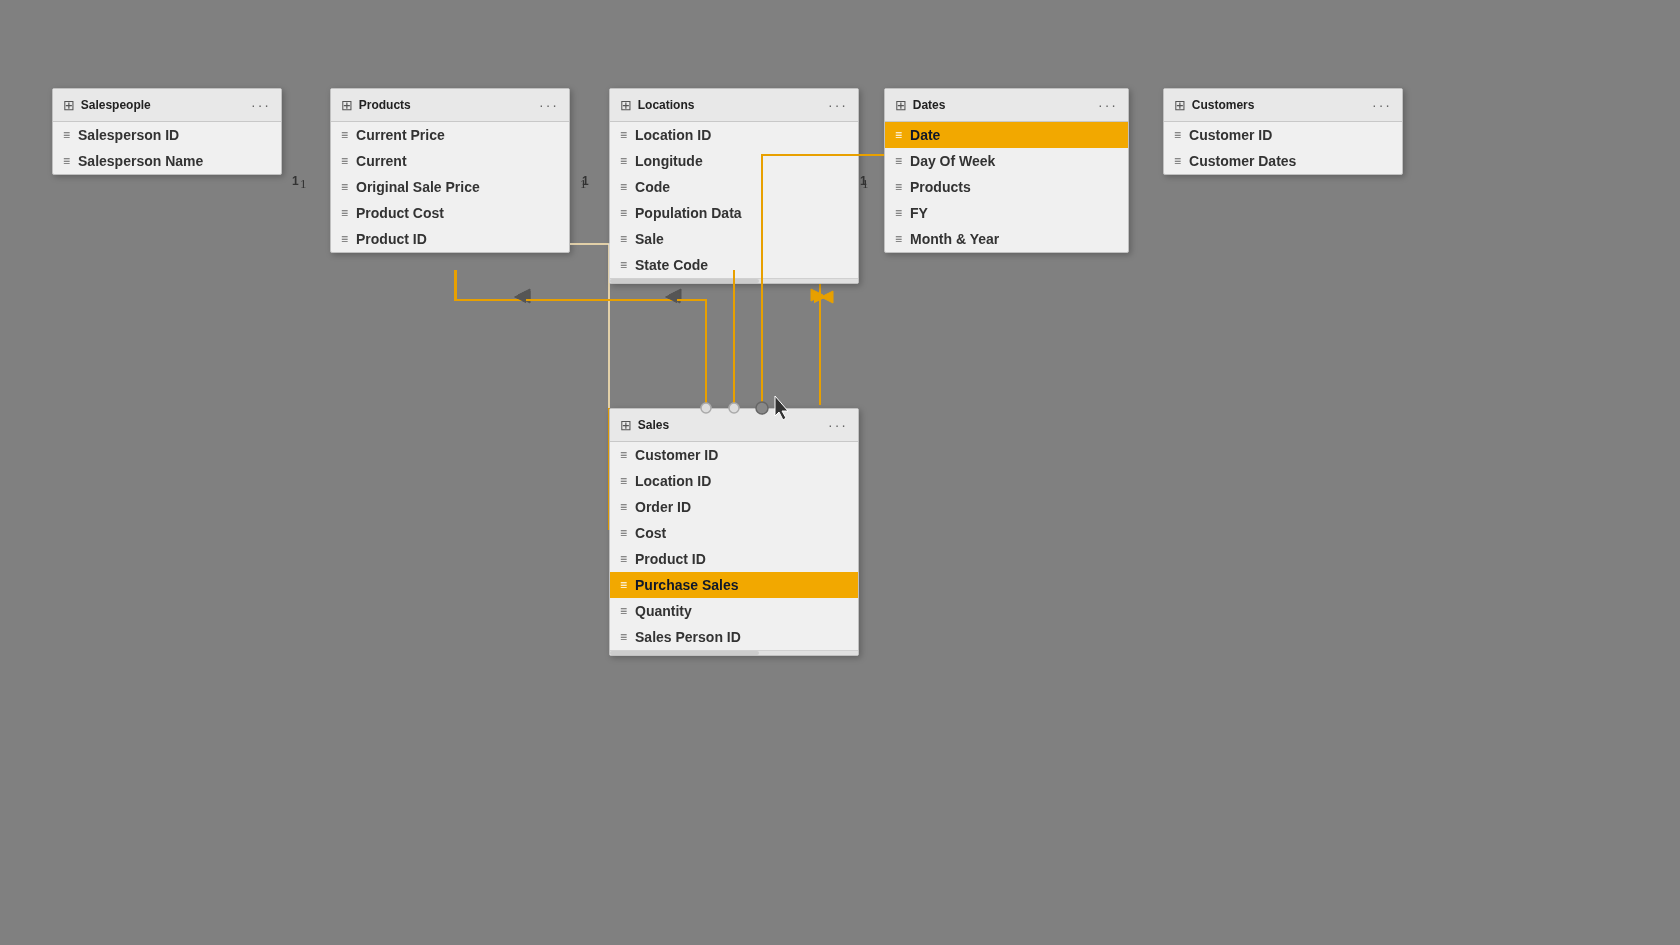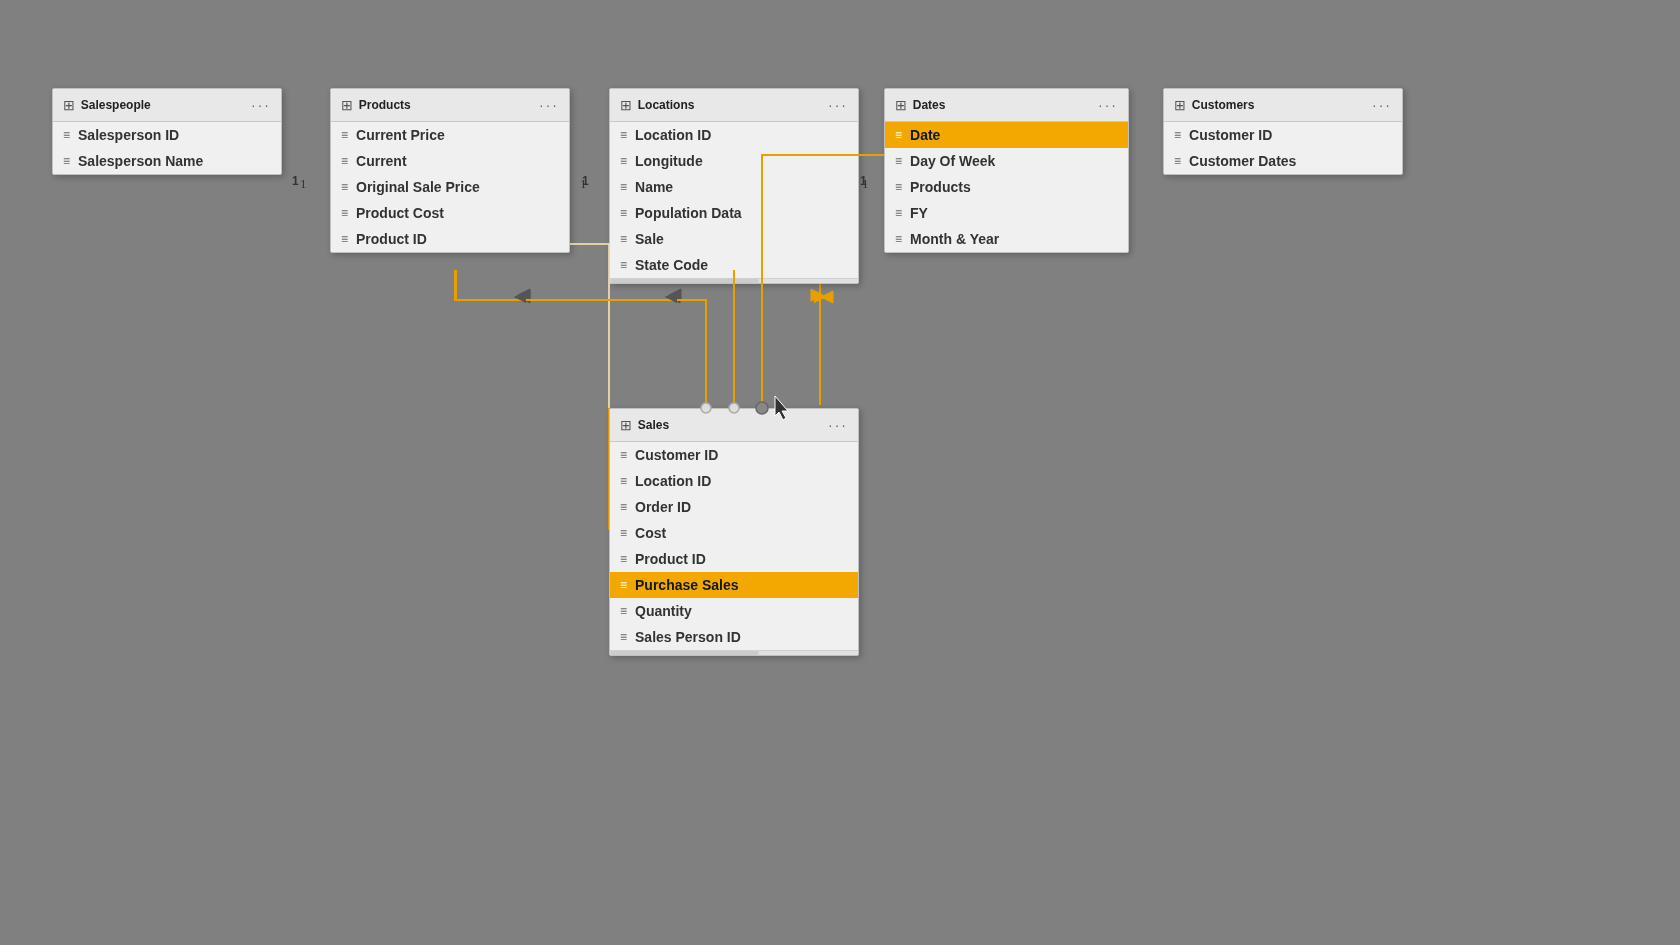--- a/index.html
+++ b/index.html
@@ -211,21 +211,21 @@
     <div class="table-row">
       <span class="field-icon">≡</span>
       <span class="field-label">Location ID</span>
     </div>
     <div class="table-row">
       <span class="field-icon">≡</span>
       <span class="field-label">Longitude</span>
     </div>
     <div class="table-row">
       <span class="field-icon">≡</span>
-      <span class="field-label">Name</span>
+      <span class="field-label">Code</span>
     </div>
     <div class="table-row">
       <span class="field-icon">≡</span>
       <span class="field-label">Population Data</span>
     </div>
     <div class="table-row">
       <span class="field-icon">≡</span>
       <span class="field-label">Sale</span>
     </div>
     <div class="table-row" style="border-bottom: 1px solid #d0d0d0;">

